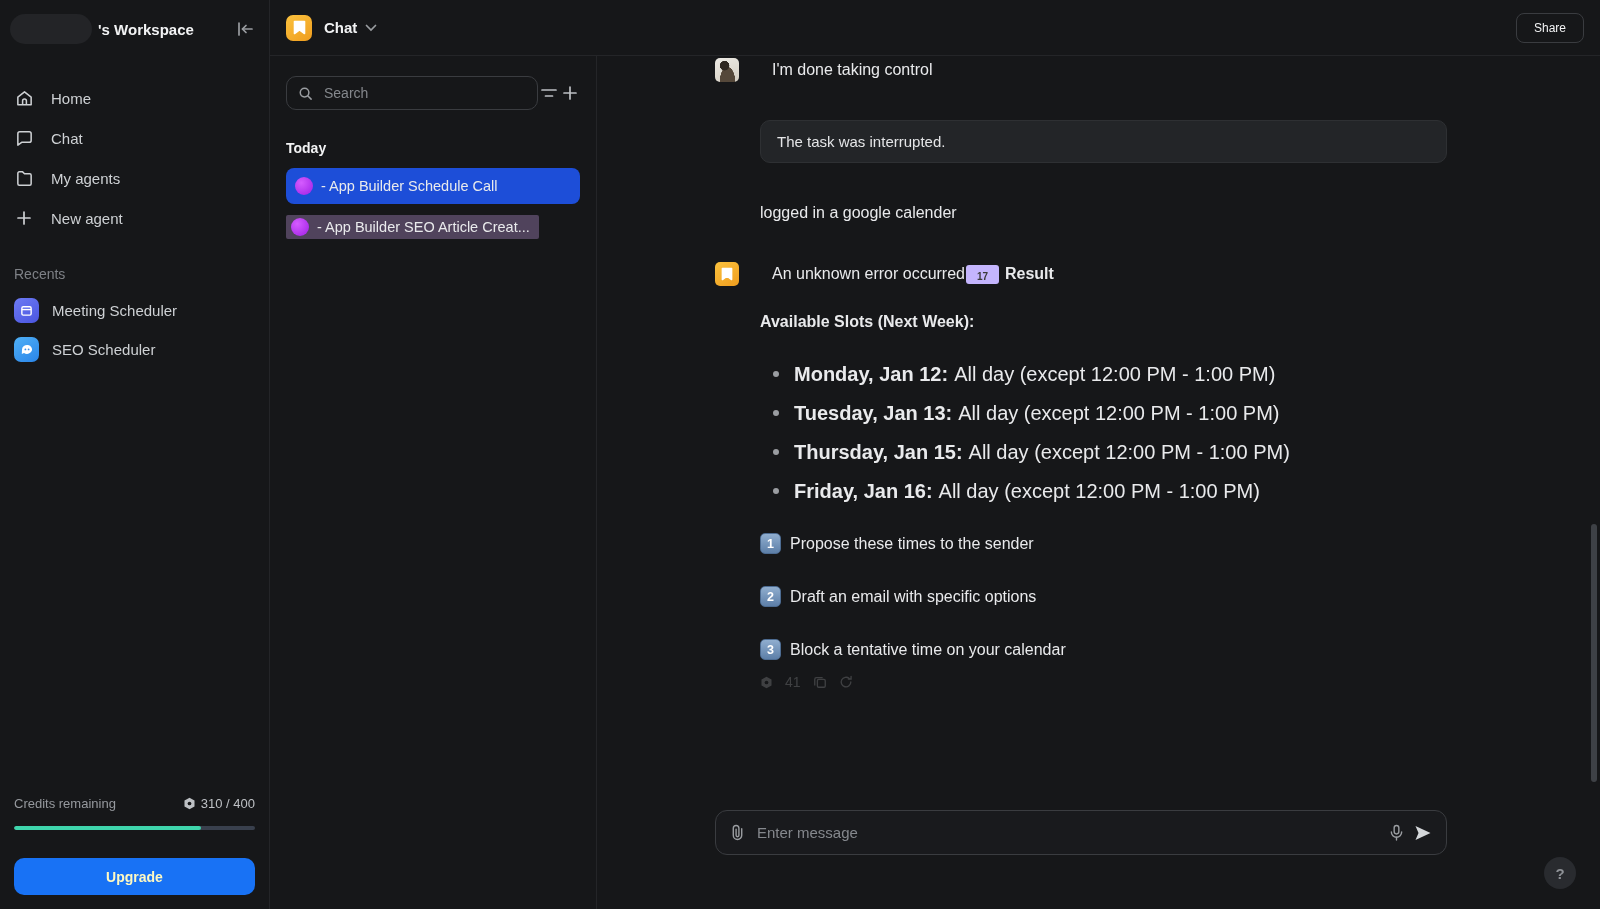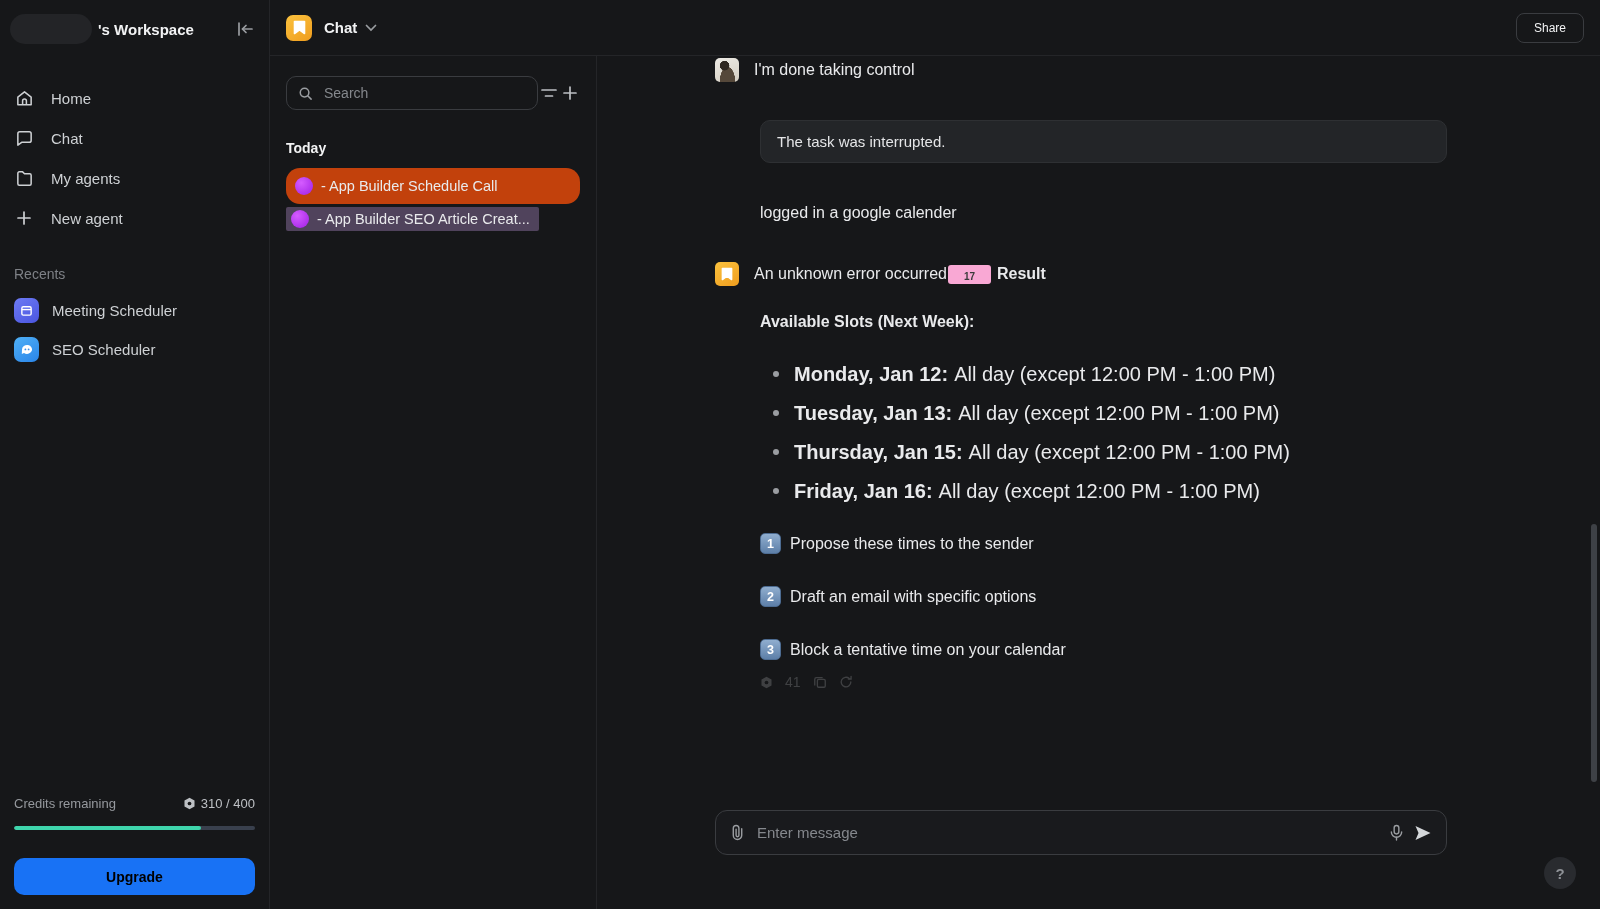--- a/index.html
+++ b/index.html
@@ -35,21 +35,21 @@
   .agent-tile.meet { background:linear-gradient(145deg,#6d7bf4,#4a55e0); }
   .agent-tile.seo  { background:linear-gradient(145deg,#4fb0f6,#2a85e9); }
 
   .sidebar-footer { margin-top:auto; padding:0 14px; }
   .credits-row { display:flex; align-items:flex-end; font-size:13px; color:#96999e;margin-top:28px; }
   .credits-val { margin-left:auto; display:flex; align-items:center; gap:5px; color:#bdc0c4; }
   .progress-track { margin-top:15px; height:4px; border-radius:2px; background:#39404d; overflow:hidden; }
   .progress-fill { height:100%; border-radius:2px; background:#3fd6ac; }
   .upgrade-btn { margin-top:28px; height:37px; border-radius:10px; background:#1872f5;
     display:flex; align-items:center; justify-content:center;
-    color:#000000; font-size:14px; font-weight:700; cursor:pointer; }
+    color:#fef9c3; font-size:14px; font-weight:700; cursor:pointer; }
 
   
   .right { flex:1; display:flex; flex-direction:column; min-width:0; }
   .top-header { height:56px; min-height:56px; border-bottom:1px solid #242528;
     display:flex; align-items:center; padding:0 16px; }
   .app-icon { width:26px; height:26px; border-radius:7px;
     background:linear-gradient(145deg,#fbc23e,#ef9d1e);
     display:flex; align-items:center; justify-content:center; }
   .chat-title { margin-left:12px; font-size:15px; font-weight:700; color:#f2f3f4; }
   .title-chevron { margin-left:8px; cursor:pointer; }
@@ -64,51 +64,51 @@
   .search-box { flex:1; height:34px; border:1px solid #3a3c40; border-radius:10px;
     display:flex; align-items:center; gap:9px; padding:0 11px; }
   .search-box input { flex:1; min-width:0; background:transparent; border:none; outline:none;
     color:#e9eaec; font-size:14px; font-family:"Liberation Sans",sans-serif; }
   .search-box input::placeholder { color:#85888d; }
   .panel-icon-btn { cursor:pointer; padding:2px; }
 
   .today-label { margin-top:30px; font-size:14px; font-weight:700; color:#f2f3f4; }
   .thread { margin-top:12px; height:36px; border-radius:8px; display:flex; align-items:center;
     gap:8px; padding:0 9px; font-size:14.5px; color:#e9eaec; cursor:pointer; white-space:nowrap; }
-  .thread.active { background:#c2410c;border-radius:14px; }
-  .thread.selected { height:30px; padding:0; margin-top:0; }
+  .thread.active { background:#1d4ed8; }
+  .thread.selected { height:30px; padding:0; margin-top:8px; }
   .thread .sel-wrap { display:inline-flex; align-items:center; gap:8px; padding:3px 9px 3px 5px;
     background:rgba(163,129,185,0.42); border-radius:2px; }
   .purple-dot { width:18px; height:18px; border-radius:50%;
     background:radial-gradient(circle at 35% 32%, #d55cff, #9f1fe4); flex:none; }
   .thread-title { overflow:hidden; text-overflow:ellipsis; }
 
   
   .chat-main { flex:1; position:relative; min-width:0; overflow:hidden; }
   .messages { width:732px; margin-left:118px; padding-top:2px; }
-  .msg-row { display:flex; gap:15px; }
+  .msg-row { display:flex; gap:33px; }
   .avatar { width:24px; height:24px; border-radius:5px; flex:none; overflow:hidden; }
   .user-avatar {
     background:
       radial-gradient(circle at 40% 32%, #2e2720 0 21%, transparent 23%),
       radial-gradient(ellipse at 52% 95%, #55483a 0 42%, transparent 44%),
       linear-gradient(160deg,#eceae4,#d5cfc3);
   }
   .agent-avatar { background:linear-gradient(145deg,#fbc23e,#ef9d1e);
     display:flex; align-items:center; justify-content:center; }
   .msg-text { font-size:16px; line-height:24px; color:#e9eaec; }
 
   .interrupt-box { margin:38px 0 0 45px; border:1px solid #2e3033; background:#232528;
     border-radius:10px; padding:12px 16px; font-size:15px; color:#e4e5e7; }
   .plain-line { margin:41px 0 0 45px; font-size:16px; color:#e9eaec; }
 
   .agent-block { margin-top:40px; }
   .error-line { display:flex; align-items:center; flex-wrap:wrap; }
   .result-label { font-weight:700; }
-  .cal { width:43px; height:19px; background:#f9a8d4; border-radius:3px; display:inline-flex;
+  .cal { width:33px; height:19px; background:#c4b5fd; border-radius:3px; display:inline-flex;
     flex-direction:column; overflow:hidden; margin:0 6px 0 1px; flex:none; }
   .cal-top { height:5px; background:#dd564a; }
   .cal-num { flex:1; display:flex; align-items:center; justify-content:center;
     font-size:10px; font-weight:700; color:#3a3a3a; }
 
   .summary { margin:30px 0 0 45px; font-size:16px; line-height:31px; width:680px; }
   .slots-heading { margin:27px 0 0 45px; font-size:16px; font-weight:700; }
 
   .slots { margin:33px 0 0 45px; padding:0; list-style:none; }
   .slots li { position:relative; padding-left:34px; font-size:20px; line-height:20px; margin-bottom:19px; }

